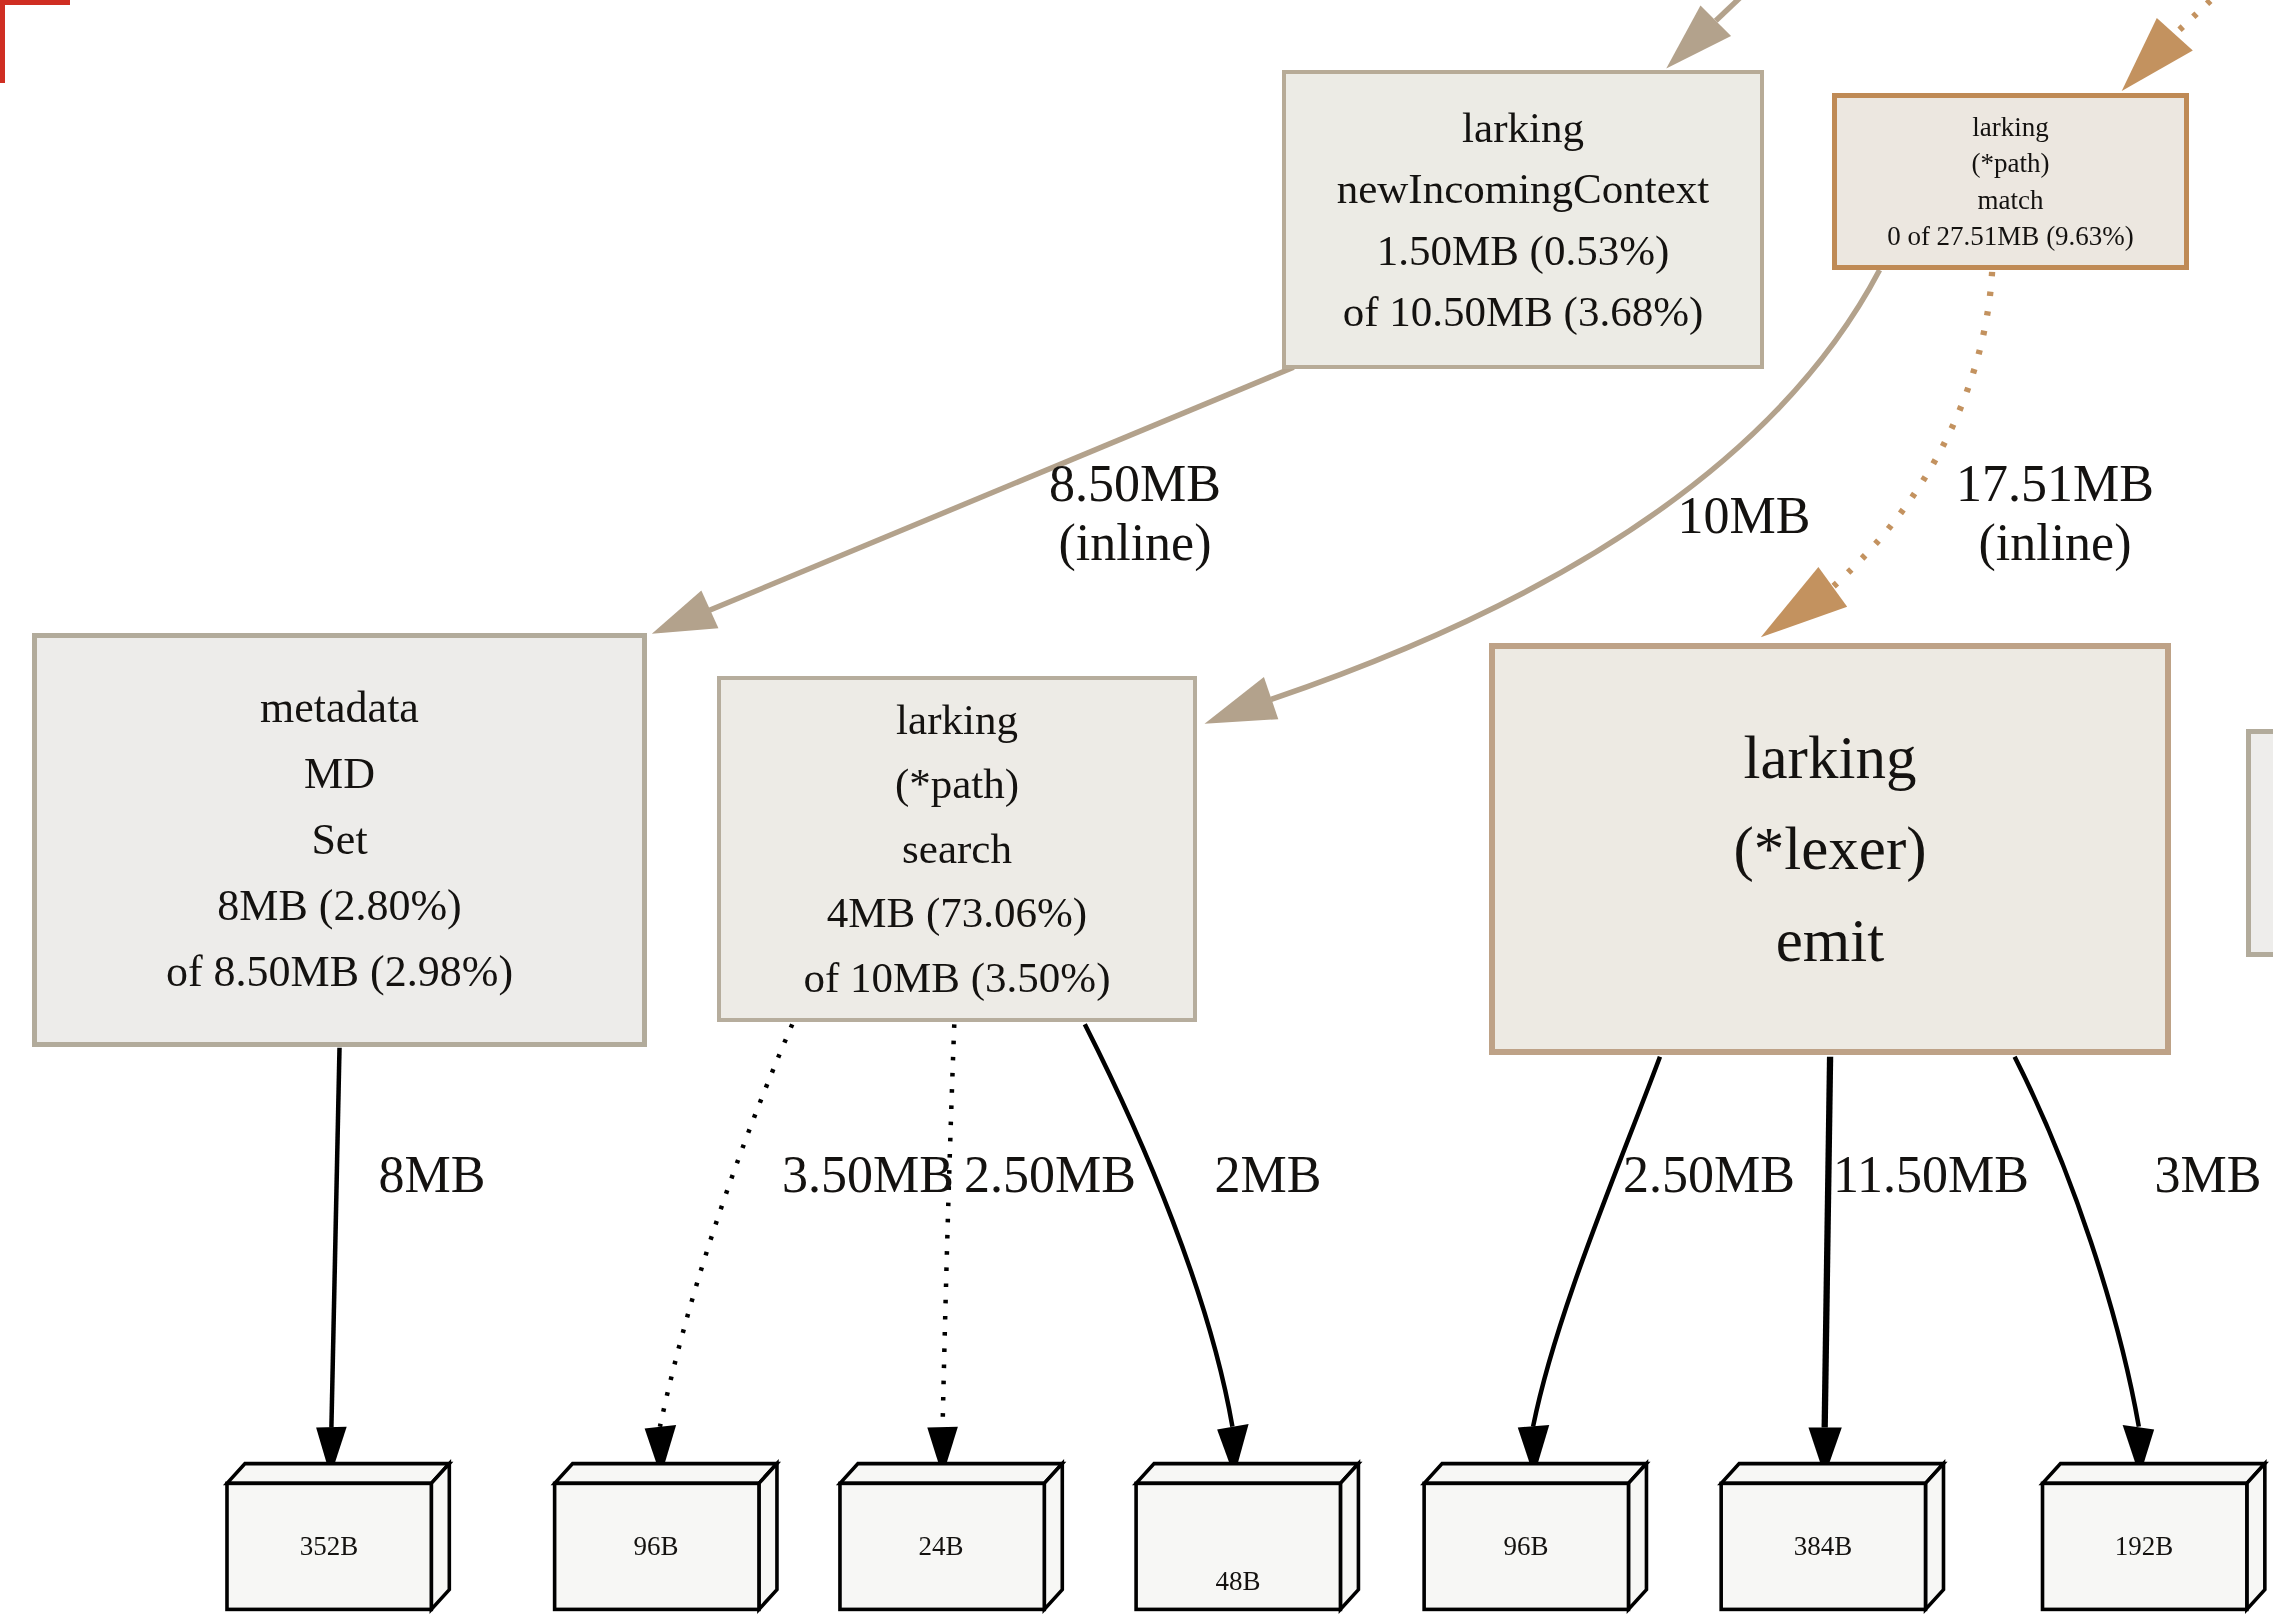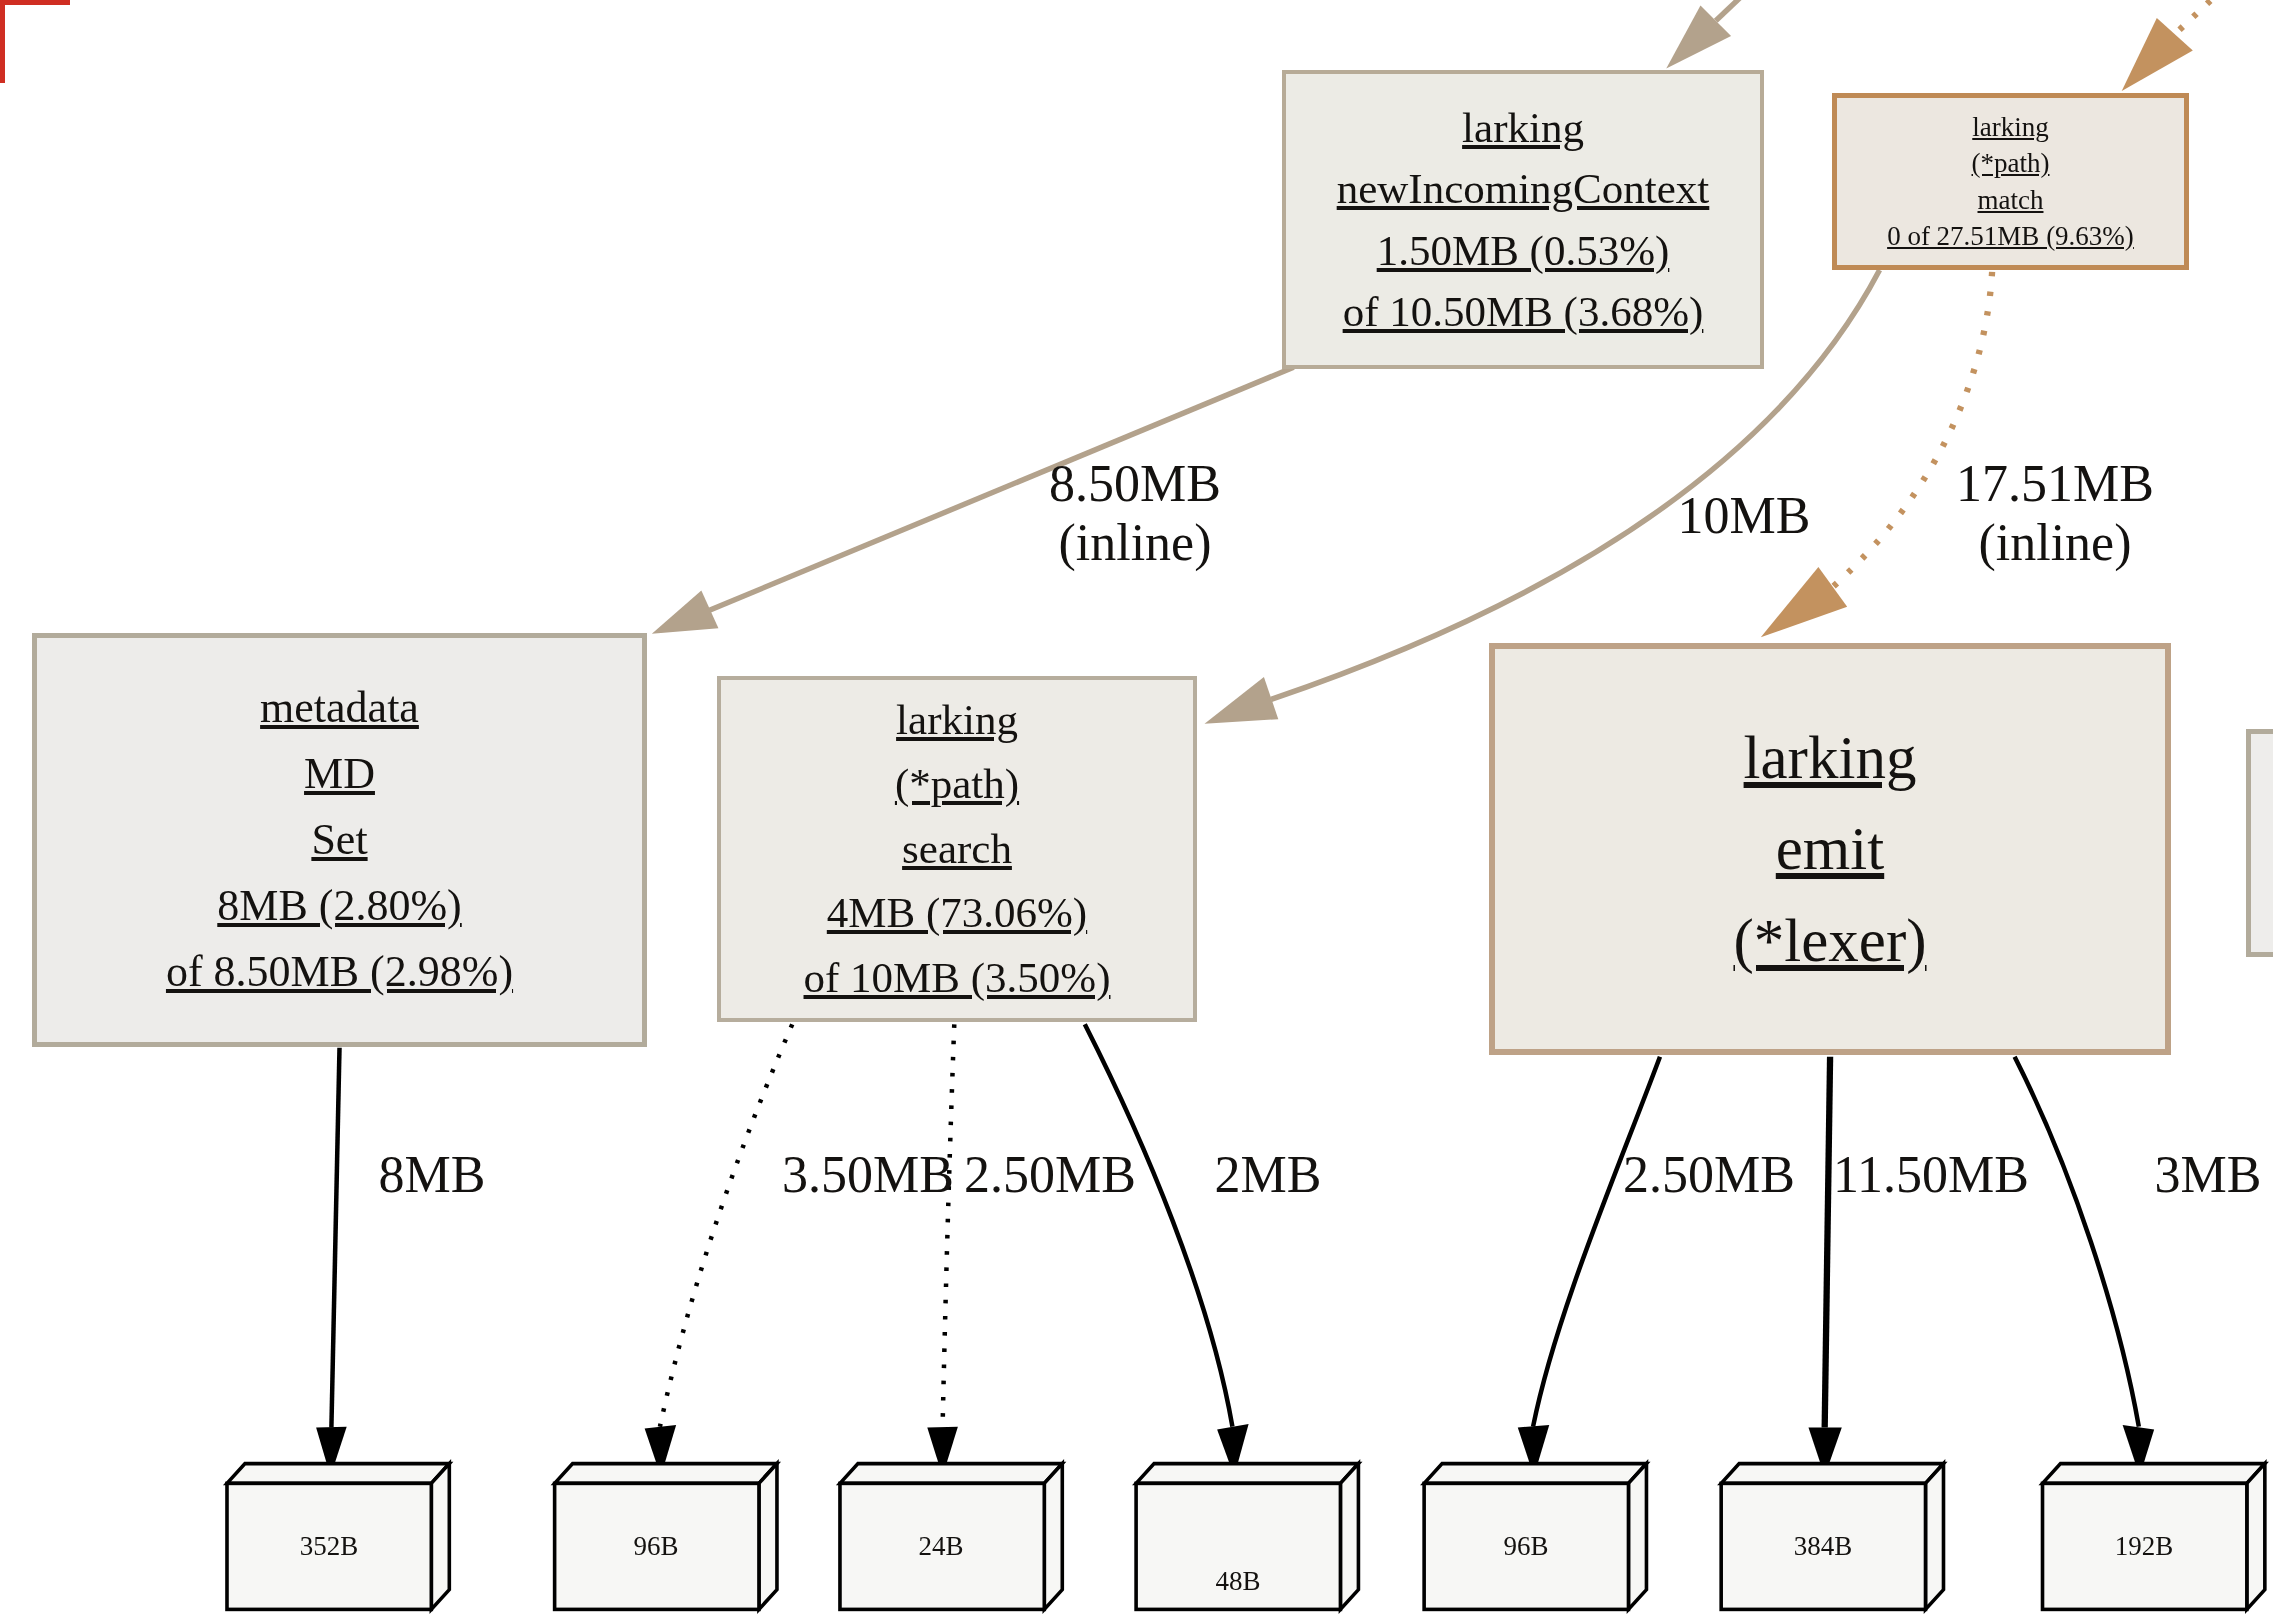--- a/index.html
+++ b/index.html
@@ -24,21 +24,21 @@
   .e-tan{stroke:var(--edge-tan);fill:none;}
   .e-orange{stroke:var(--edge-orange);fill:none;}
   .e-black{stroke:#000;fill:none;}
   .ah-tan{fill:var(--edge-tan);stroke:none;}
   .ah-orange{fill:var(--edge-orange);stroke:none;}
   .ah-black{fill:#000;stroke:none;}
   .leaf-shape{fill:var(--leaf-fill);stroke:var(--leaf-stroke);stroke-width:4;stroke-linejoin:miter;}
   .node{
     position:absolute; box-sizing:border-box;
     display:flex; flex-direction:column; justify-content:center; align-items:center;
-    text-align:center; line-height:1.42; white-space:nowrap;text-decoration:underline;
+    text-align:center; line-height:1.42; white-space:nowrap;
   }
   .node .nl{width:100%;}
   .leaf-label{
     position:absolute; transform:translate(-50%,-50%);
     font-size:27px; text-align:center;
   }
   .elabel{
     position:absolute; transform:translate(-50%,-50%);
     font-size:52px; line-height:1.14; text-align:center; white-space:nowrap;
   }
@@ -153,22 +153,22 @@
   <div class="node" style="left:717px;top:676px;width:480px;height:346px;border:4.5px solid var(--border-search);background:var(--fill-search);font-size:43px;line-height:1.5;">
     <div class="nl">larking</div>
     <div class="nl">(*path)</div>
     <div class="nl">search</div>
     <div class="nl">4MB (73.06%)</div>
     <div class="nl">of 10MB (3.50%)</div>
   </div>
 
   <div class="node" style="left:1489px;top:643px;width:682px;height:412px;border:6.3px solid var(--border-emit);background:var(--fill-emit);font-size:61px;line-height:1.5;">
     <div class="nl">larking</div>
+    <div class="nl">(*lexer)</div>
     <div class="nl">emit</div>
-    <div class="nl">(*lexer)</div>
   </div>
 
   <div class="node" style="left:2246px;top:729px;width:28px;height:228px;border:5.4px solid var(--border-clipped);border-right:none;background:var(--fill-clipped);"></div>
 
   <div class="elabel" style="left:1135px;top:513px;">
     <div>8.50MB</div>
     <div>(inline)</div>
   </div>
   <div class="elabel" style="left:1744px;top:516px;">
     <div>10MB</div>

